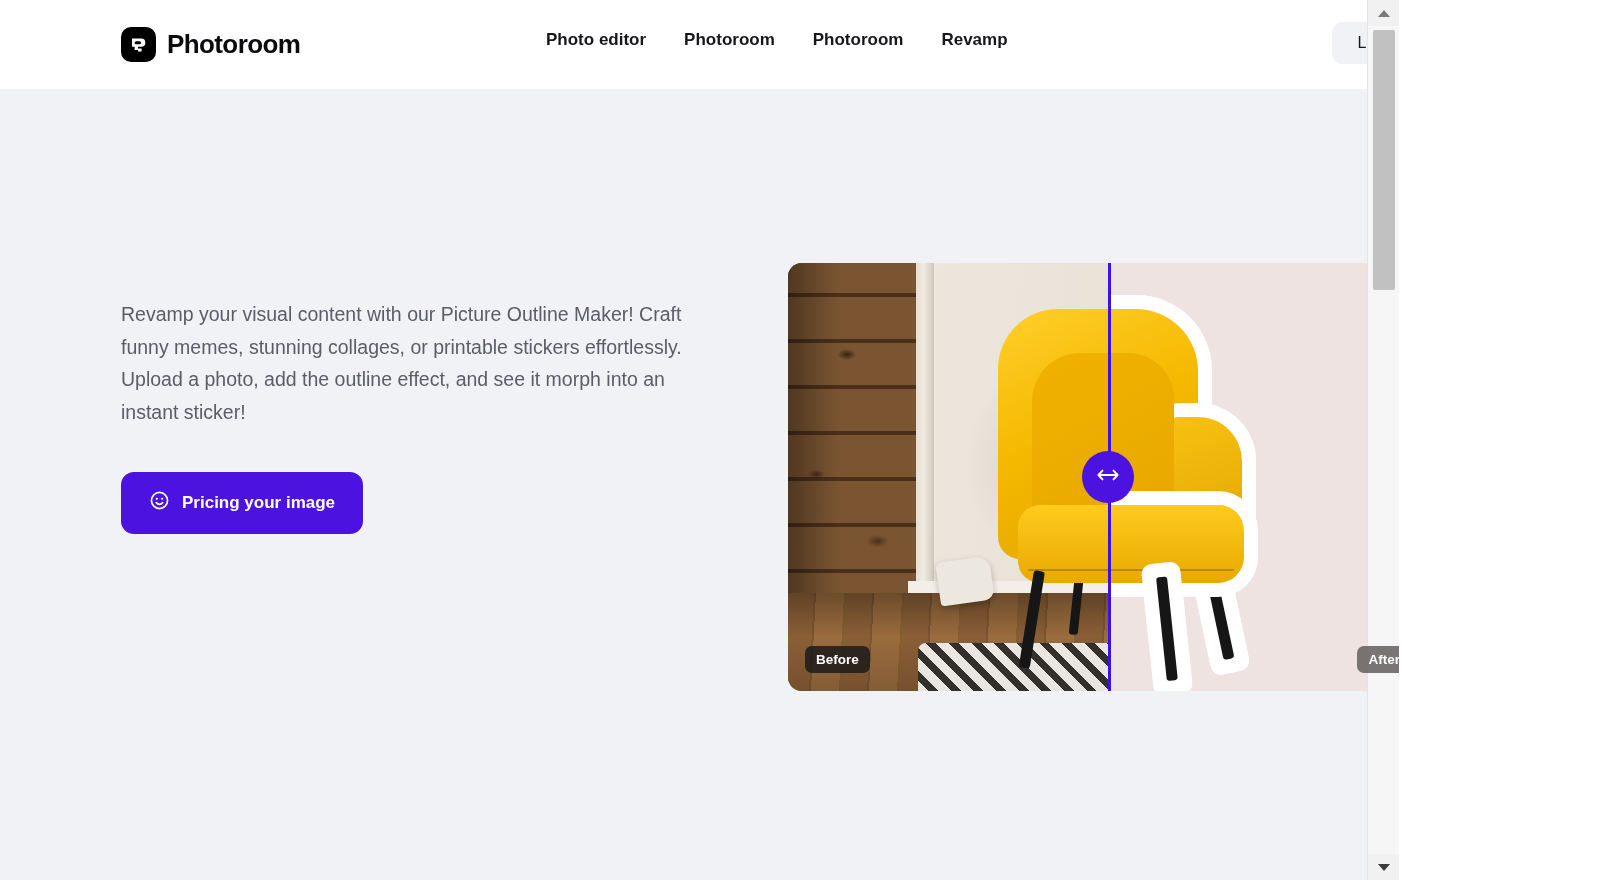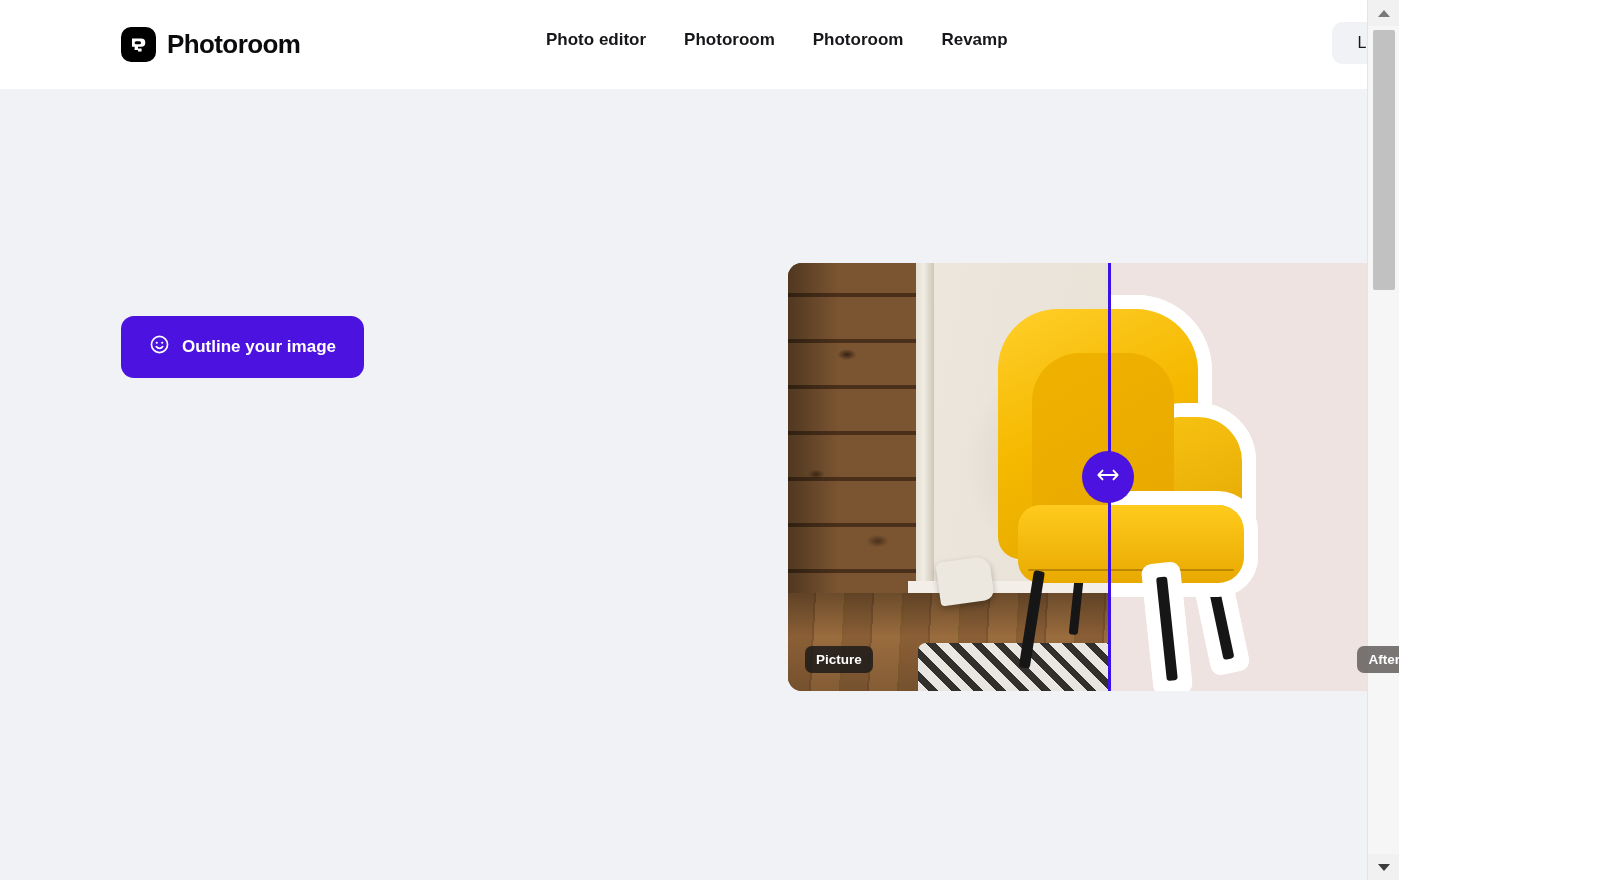--- a/index.html
+++ b/index.html
@@ -426,30 +426,31 @@
         <span class="nav-item">Revamp</span>
       </nav>
 
       <div class="header-actions">
         <button class="btn-login">Log in</button>
       </div>
 
     </header>
 
     <section class="hero-copy">
+      <p class="hero-sub">Revamp your visual content with our Picture Outline Maker! Craft funny memes, stunning collages, or printable stickers effortlessly. Upload a photo, add the outline effect, and see it morph into an instant sticker!</p>
       <button class="btn-cta">
         <span>
           <svg width="21" height="21" viewBox="0 0 24 24" fill="none" aria-hidden="true">
             <circle cx="12" cy="12" r="9.2" stroke="#ffffff" stroke-width="1.9"></circle>
             <circle cx="8.9" cy="10" r="1.25" fill="#ffffff"></circle>
             <circle cx="15.1" cy="10" r="1.25" fill="#ffffff"></circle>
             <path d="M8.3 14.4c1 1.4 2.3 2.1 3.7 2.1s2.7-.7 3.7-2.1" stroke="#ffffff" stroke-width="1.9" stroke-linecap="round"></path>
           </svg>
         </span>
-        <span>Outline your image</span>
+        <span>Pricing your image</span>
       </button>
     </section>
 
     <div class="compare">
 
       <div class="after-layer">
         <div class="sticker">
           <div class="leg leg-bl"></div>
           <div class="leg leg-br"></div>
           <div class="chair-back"></div>
@@ -486,21 +487,21 @@
       <div class="slider-line"></div>
 
       <div class="slider-handle">
         <span>
           <svg width="22" height="16" viewBox="0 0 24 16" fill="none" aria-hidden="true">
             <path d="M1.5 8h21M6 3.2 1.5 8 6 12.8M18 3.2 22.5 8 18 12.8" stroke="#ffffff" stroke-width="2.1" stroke-linecap="round" stroke-linejoin="round"></path>
           </svg>
         </span>
       </div>
 
-      <span class="badge badge-before">Picture</span>
+      <span class="badge badge-before">Before</span>
       <span class="badge badge-after">After</span>
     </div>
 
     <div class="ghost-card">
       <span class="ghost-chip">&gt;_&lt;</span>
     </div>
 
   </div>
 
   <div class="scrollbar">

